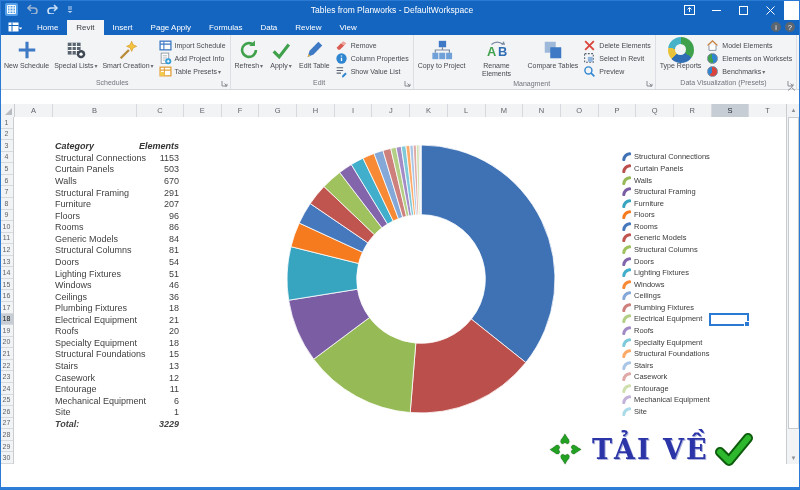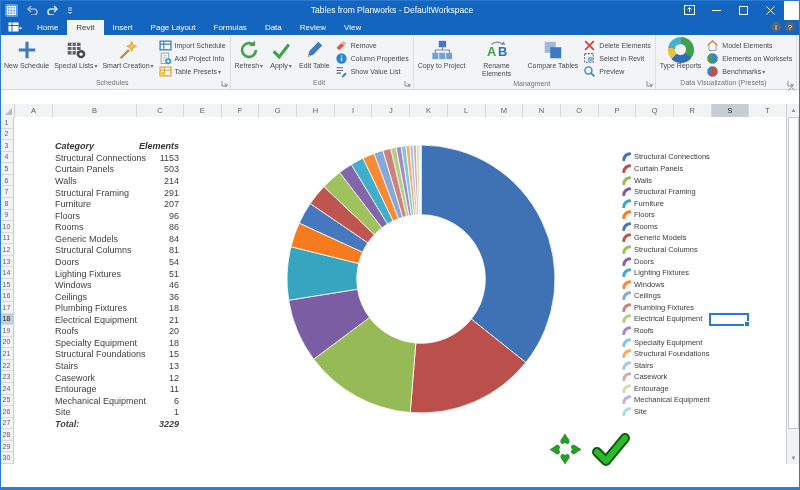--- a/index.html
+++ b/index.html
@@ -1,20 +1,20 @@
 <!DOCTYPE html>
 <html><head>
 <meta charset="utf-8">
 <style>
   html,body{margin:0;padding:0;background:#fff;}
   #app{position:relative;width:800px;height:490px;overflow:hidden;font-family:"Liberation Sans",sans-serif;background:#fff;}
   #app::after{content:"";position:absolute;inset:0;border:1px solid #2a7ad4;pointer-events:none;z-index:60;}
 
   
-  .titlebar{position:absolute;left:0;top:0;right:16px;height:20px;background:#1465c0;display:flex;align-items:center;color:#fff;}
+  .titlebar{position:absolute;left:0;top:0;right:16px;height:20px;background:#1465c0;display:flex;align-items:flex-start;color:#fff;}
   .qat{display:flex;align-items:center;gap:7px;padding-left:5px;}
   .appicon{width:13px;height:13px;border-radius:2px;background:#55a0e8;display:flex;align-items:center;justify-content:center;}
   .wtitle{position:absolute;left:0;right:0;top:0;height:20px;display:flex;align-items:center;justify-content:center;font-size:8.5px;color:#fff;pointer-events:none;}
   .winbtns{margin-left:auto;display:flex;z-index:2;}
   .winbtn{width:27px;height:20px;display:flex;align-items:center;justify-content:center;}
 
   
   .tabbar{position:absolute;left:0;top:20px;right:0;height:15px;background:#1465c0;display:flex;align-items:flex-end;}
   .filebtn{display:flex;align-items:center;gap:2px;padding:0 6px 3px 8px;}
   .rtab{font-size:8px;color:#fff;padding:3px 9px 3px;white-space:nowrap;}
@@ -154,21 +154,21 @@
       <svg width="14" height="10" viewBox="0 0 14 10">
           <rect x="0.5" y="0.5" width="10" height="9" fill="#fff"></rect>
           <path d="M0.5 3.5h10M4 0.5v9" stroke="#1465c0"></path>
           <path d="M12 4l2 2-2 2z" fill="#fff" transform="rotate(90 12.5 6)"></path>
         </svg>
     </span>
     <span id="tabs-holder" style="display:flex;align-items:flex-end;">
         <span class="rtab">Home</span>
         <span class="rtab active">Revit</span>
         <span class="rtab">Insert</span>
-        <span class="rtab">Page Layout</span>
+        <span class="rtab">Page Apply</span>
         <span class="rtab">Formulas</span>
         <span class="rtab">Data</span>
         <span class="rtab">Review</span>
         <span class="rtab">View</span>
       </span>
     <span class="helpcircles">
       <span class="hcirc">i</span>
       <span class="hcirc">?</span>
     </span>
   </div>
@@ -507,21 +507,21 @@
         <div class="t-line" style="top: 35.0667px;">
           <span>Structural Connections</span>
           <span>1153</span>
         </div>
         <div class="t-line" style="top: 46.6333px;">
           <span>Curtain Panels</span>
           <span>503</span>
         </div>
         <div class="t-line" style="top: 58.2px;">
           <span>Walls</span>
-          <span>214</span>
+          <span>670</span>
         </div>
         <div class="t-line" style="top: 69.7667px;">
           <span>Structural Framing</span>
           <span>291</span>
         </div>
         <div class="t-line" style="top: 81.3333px;">
           <span>Furniture</span>
           <span>207</span>
         </div>
         <div class="t-line" style="top: 92.9px;">
@@ -780,19 +780,20 @@
 
   <div class="bluestrip"></div>
 
   <div class="watermark">
     <span class="clover">
       <span style="left:10px;top:-1px;transform:rotate(180deg);">♥</span>
       <span style="left:10px;top:18px;">♥</span>
       <span style="left:0px;top:9px;transform:rotate(90deg);">♥</span>
       <span style="left:20px;top:9px;transform:rotate(270deg);">♥</span>
     </span>
+    <span class="wmtext">TẢI VỀ</span>
     <svg width="38" height="34" viewBox="0 0 38 34">
       <path d="M5 19L14 28L33 5" stroke="#0c5c0c" stroke-width="10" fill="none" stroke-linecap="round" stroke-linejoin="round"></path>
       <path d="M5 19L14 28L33 5" stroke="#2eb82e" stroke-width="6" fill="none" stroke-linecap="round" stroke-linejoin="round"></path>
     </svg>
   </div>
 
 </div>
 
 </body></html>

